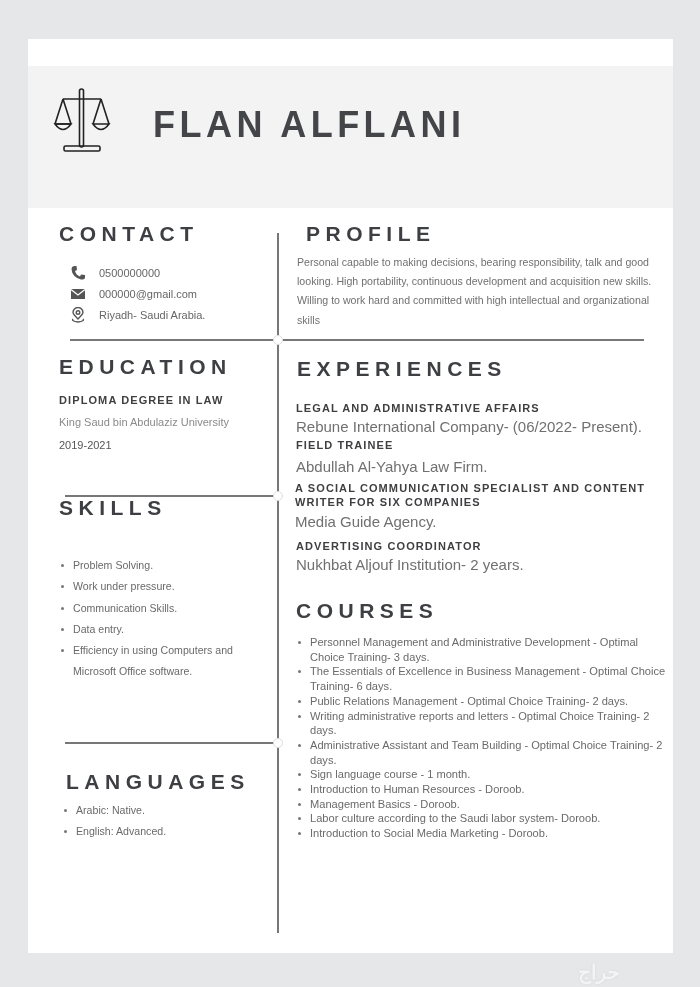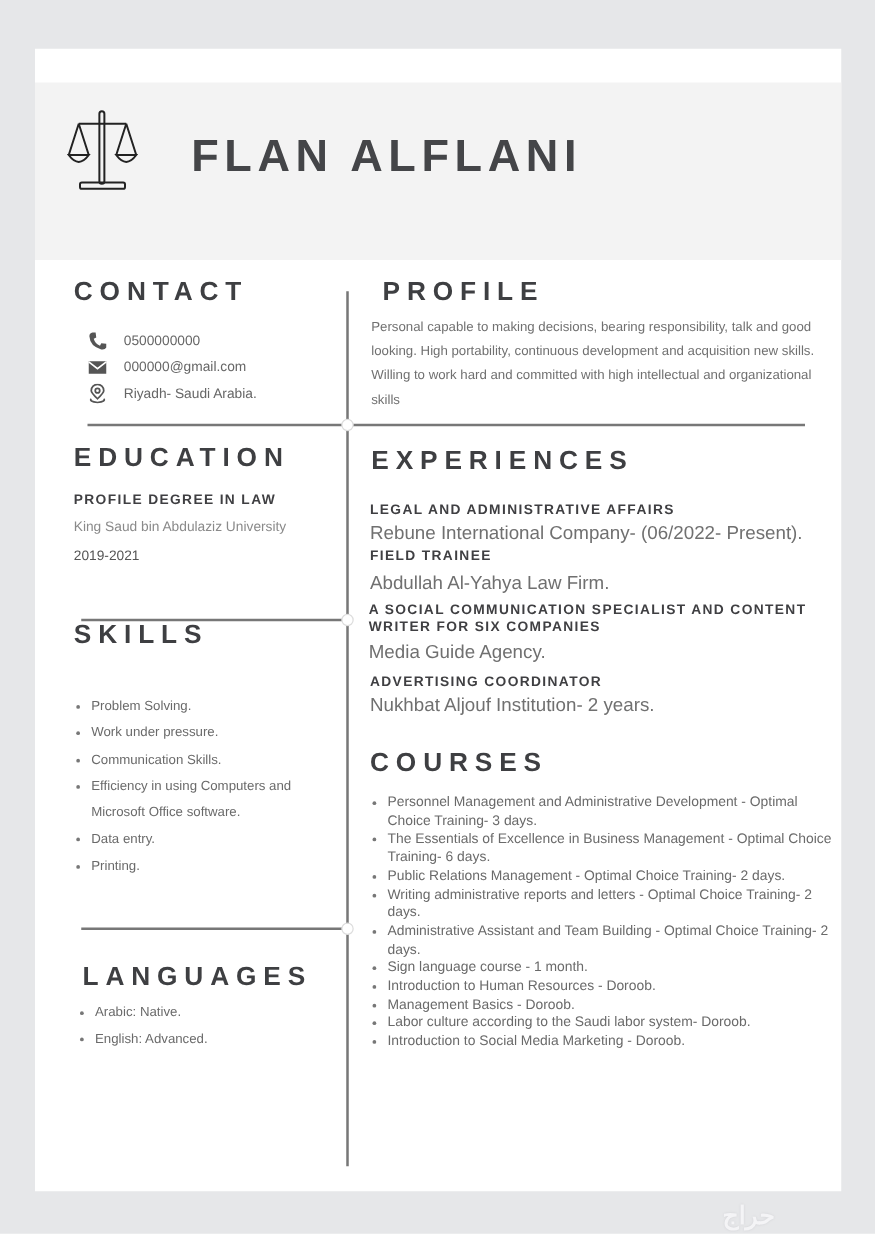--- a/index.html
+++ b/index.html
@@ -76,42 +76,41 @@
       <circle cx="8" cy="5.5" r="1.8"></circle>
       <path d="M3 12 Q1 14 8 15 Q15 14 13 12"></path>
     </svg>
   <span>Riyadh- Saudi Arabia.</span>
 </div>
 
 <div class="sec" style="left:306px; top:222px;">PROFILE</div>
 <div class="profile-text">Personal capable to making decisions, bearing responsibility, talk and good looking. High portability, continuous development and acquisition new skills. Willing to work hard and committed with high intellectual and organizational skills</div>
 
 <div class="sec" style="left:59px; top:355px;">EDUCATION</div>
-<div class="job-title" style="left:59px; top:393px;">PROFILE DEGREE IN LAW</div>
+<div class="job-title" style="left:59px; top:393px;">DIPLOMA DEGREE IN LAW</div>
 <div class="small" style="left:59px; top:416px; color:#8a8a8a;">King Saud bin Abdulaziz University</div>
 <div class="small" style="left:59px; top:439px; color:#555;">2019-2021</div>
 
 <div class="sec" style="left:297px; top:357px;text-align:right;">EXPERIENCES</div>
 <div class="job-title" style="left:296px; top:401px;">LEGAL AND ADMINISTRATIVE AFFAIRS</div>
 <div class="job-sub" style="left:296px; top:418px;">Rebune International Company- (06/2022- Present).</div>
 <div class="job-title" style="left:296px; top:438px;">FIELD TRAINEE</div>
 <div class="job-sub" style="left:296px; top:458px;">Abdullah Al-Yahya Law Firm.</div>
 <div class="job-title" style="left:295px; top:481px; width:360px;">A SOCIAL COMMUNICATION SPECIALIST AND CONTENT WRITER FOR SIX COMPANIES</div>
 <div class="job-sub" style="left:295px; top:513px;">Media Guide Agency.</div>
 <div class="job-title" style="left:296px; top:539px;">ADVERTISING COORDINATOR</div>
 <div class="job-sub" style="left:296px; top:556px;">Nukhbat Aljouf Institution- 2 years.</div>
 
 <div class="sec" style="left:59px; top:496px;">SKILLS</div>
 <ul class="bul skills" style="left:59px; top:555px; width:200px;">
   <li>Problem Solving.</li>
   <li>Work under pressure.</li>
   <li>Communication Skills.</li>
+  <li>Data entry.</li>
   <li>Efficiency in using Computers and Microsoft Office software.</li>
-  <li>Data entry.</li>
-  <li>Printing.</li>
 </ul>
 
 <div class="sec" style="left:296px; top:599px;">COURSES</div>
 <ul class="bul courses" style="left:296px; top:635px; width:376px;">
   <li>Personnel Management and Administrative Development - Optimal Choice Training- 3 days.</li>
   <li>The Essentials of Excellence in Business Management - Optimal Choice Training- 6 days.</li>
   <li>Public Relations Management - Optimal Choice Training- 2 days.</li>
   <li>Writing administrative reports and letters - Optimal Choice Training- 2 days.</li>
   <li>Administrative Assistant and Team Building - Optimal Choice Training- 2 days.</li>
   <li>Sign language course - 1 month.</li>

